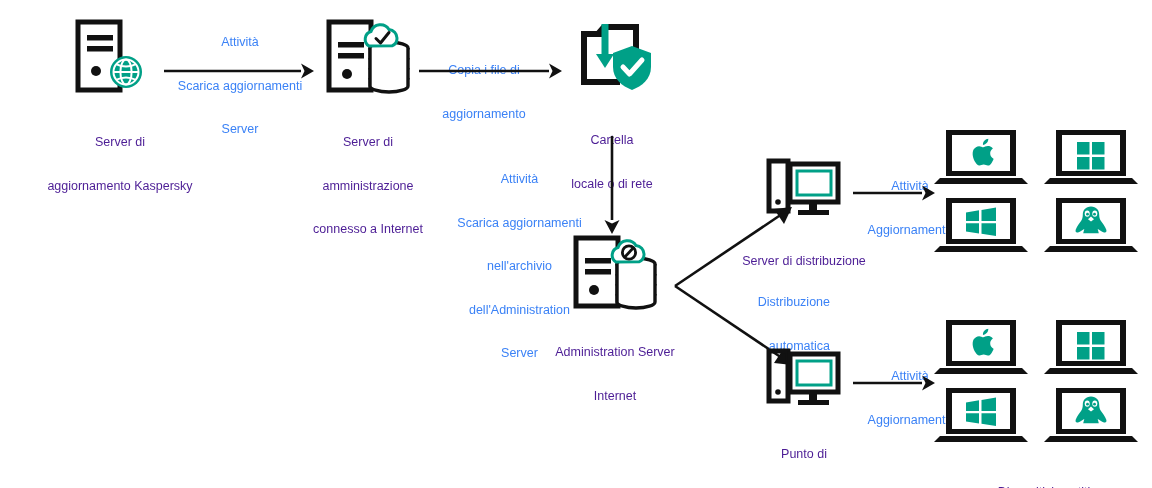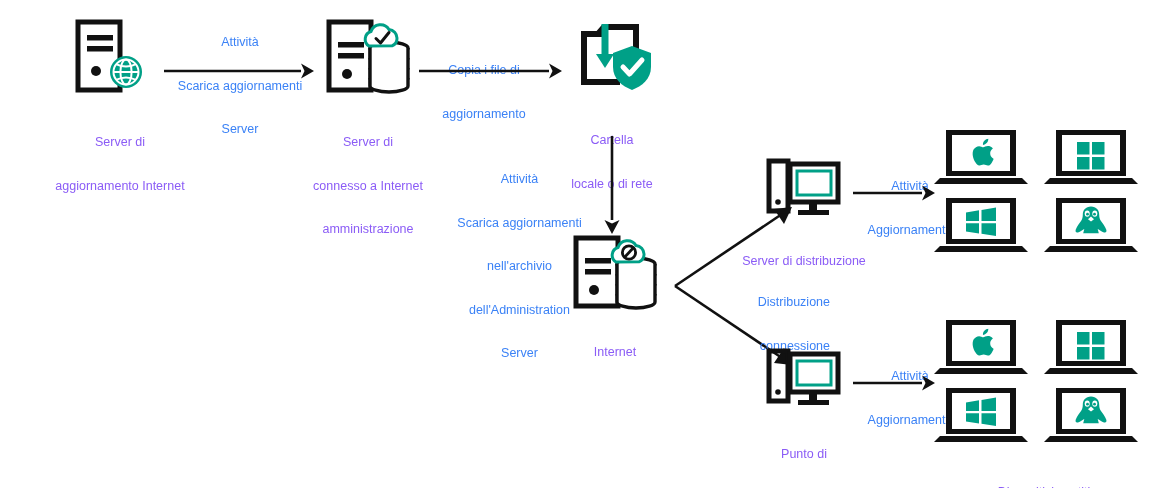--- a/index.html
+++ b/index.html
@@ -1,19 +1,19 @@
 <!DOCTYPE html>
 <html><head>
 <meta charset="utf-8">
 <style>
   html,body{margin:0;padding:0;background:#ffffff;}
   body{width:1152px;height:488px;overflow:hidden;font-family:"Liberation Sans",sans-serif;color:#1a1a1a;}
   #stage{position:relative;width:1152px;height:488px;}
   .node{position:absolute;}
-  .lbl{position:absolute;text-align:center;font-size:12.5px;line-height:14.5px;color:#8b5cf6;white-space:pre;}
+  .lbl{position:absolute;text-align:center;font-size:12.5px;line-height:14.5px;color:#4c1d95;white-space:pre;}
   .arrlbl{position:absolute;text-align:center;font-size:12.5px;line-height:14.5px;color:#3b82f6;white-space:pre;}
   .arrlbl .it{}
   svg{display:block;overflow:visible;}
   .ln{stroke:#111111;stroke-width:2.6;fill:none;}
   .hd{fill:#111111;}
 </style>
 </head>
 <body>
 
 <div id="stage">
@@ -29,21 +29,21 @@
         <circle cx="16" cy="16" r="12.5" fill="none" stroke="#ffffff" stroke-width="2"></circle>
         <ellipse cx="16" cy="16" rx="5.6" ry="12.5" fill="none" stroke="#ffffff" stroke-width="2"></ellipse>
         <line x1="3.5" y1="16" x2="28.5" y2="16" stroke="#ffffff" stroke-width="2"></line>
         <path d="M6 8.2 Q16 13 26 8.2" fill="none" stroke="#ffffff" stroke-width="2"></path>
         <path d="M6 23.8 Q16 19 26 23.8" fill="none" stroke="#ffffff" stroke-width="2"></path>
       </g>
     </svg>
   </div>
   <div class="lbl" style="left:0px;top:106px;width:240px;">
     <div>Server di</div>
-    <div>aggiornamento Internet</div>
+    <div>aggiornamento Kaspersky</div>
   </div>
 
   <div class="arrlbl" style="left:150px;top:6px;width:180px;">
     <div>Attività</div>
     <div class="it">Scarica aggiornamenti</div>
     <div class="it">Server</div>
   </div>
   <div class="node" style="left:164px;top:62px;">
     <svg width="150" height="18" viewBox="0 0 150 18">
       <line class="ln" x1="0" y1="9" x2="137" y2="9"></line>
@@ -65,22 +65,22 @@
         <path d="M1 36 V44 A19 6 0 0 0 39 44 V36" fill="#ffffff" stroke="#111" stroke-width="3.4"></path>
       </g>
       <g transform="translate(36,6)">
         <path d="M8 22 A8 8 0 0 1 10 7.5 A10 10 0 0 1 28 5.5 A8.5 8.5 0 0 1 36 14 A8 8 0 0 1 31 21.8 Z" fill="#ffffff" stroke="#00A087" stroke-width="3"></path>
         <path d="M15 14.5 L19.5 19 L28 8.5" fill="none" stroke="#111" stroke-width="3" stroke-linecap="round" stroke-linejoin="round"></path>
       </g>
     </svg>
   </div>
   <div class="lbl" style="left:268px;top:106px;width:200px;">
     <div>Server di</div>
+    <div>amministrazione</div>
     <div>connesso a Internet</div>
-    <div>amministrazione</div>
   </div>
 
   <div class="arrlbl" style="left:410px;top:34px;width:148px;">
     <div>Copia i file di</div>
     <div>aggiornamento</div>
   </div>
   <div class="node" style="left:419px;top:62px;">
     <svg width="143" height="18" viewBox="0 0 143 18">
       <line class="ln" x1="0" y1="9" x2="130" y2="9"></line>
       <path class="hd" d="M130 1.5 L143 9 L130 16.5 L133.5 9 Z"></path>
@@ -132,34 +132,35 @@
         <path d="M1 36 V44 A19 6 0 0 0 39 44 V36" fill="#ffffff" stroke="#111" stroke-width="3.4"></path>
       </g>
       <g transform="translate(36,6)">
         <path d="M8 22 A8 8 0 0 1 10 7.5 A10 10 0 0 1 28 5.5 A8.5 8.5 0 0 1 36 14 A8 8 0 0 1 31 21.8 Z" fill="#ffffff" stroke="#00A087" stroke-width="3"></path>
         <circle cx="21" cy="12.5" r="6.6" fill="none" stroke="#111" stroke-width="2.8"></circle>
         <line x1="16.6" y1="17.3" x2="25.4" y2="7.7" stroke="#111" stroke-width="2.8"></line>
       </g>
     </svg>
   </div>
   <div class="lbl" style="left:525px;top:316px;width:180px;">
+    <div>Administration Server</div>
     <div>Internet</div>
   </div>
 
   <div class="node" style="left:670px;top:198px;">
     <svg width="130" height="176" viewBox="0 0 130 176">
       <line class="ln" x1="5" y1="88" x2="112" y2="16"></line>
       <path class="hd" d="M122 9 L104 11 L114 26 Z"></path>
       <line class="ln" x1="5" y1="88" x2="112" y2="160"></line>
       <path class="hd" d="M122 167 L104 165 L114 150 Z"></path>
     </svg>
   </div>
   <div class="arrlbl" style="left:700px;top:266px;width:130px;text-align:right;">
     <div>Distribuzione</div>
-    <div>connessione</div>
+    <div>automatica</div>
   </div>
 
   <div class="node" style="left:766px;top:158px;">
     <svg width="76" height="62" viewBox="0 0 76 62">
       <rect x="3" y="3" width="19" height="50" fill="none" stroke="#111" stroke-width="5"></rect>
       <circle cx="12" cy="44" r="2.8" fill="#111"></circle>
       <rect x="24" y="6" width="48" height="38" fill="none" stroke="#111" stroke-width="5"></rect>
       <rect x="31" y="13" width="34" height="24" fill="none" stroke="#00A087" stroke-width="3"></rect>
       <rect x="43" y="44" width="8" height="8" fill="#111"></rect>
       <rect x="32" y="52" width="31" height="5" fill="#111"></rect>

